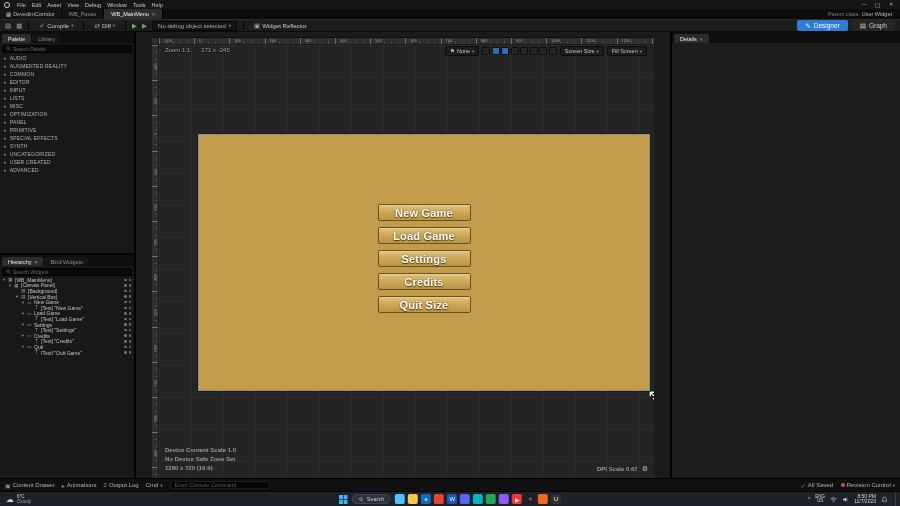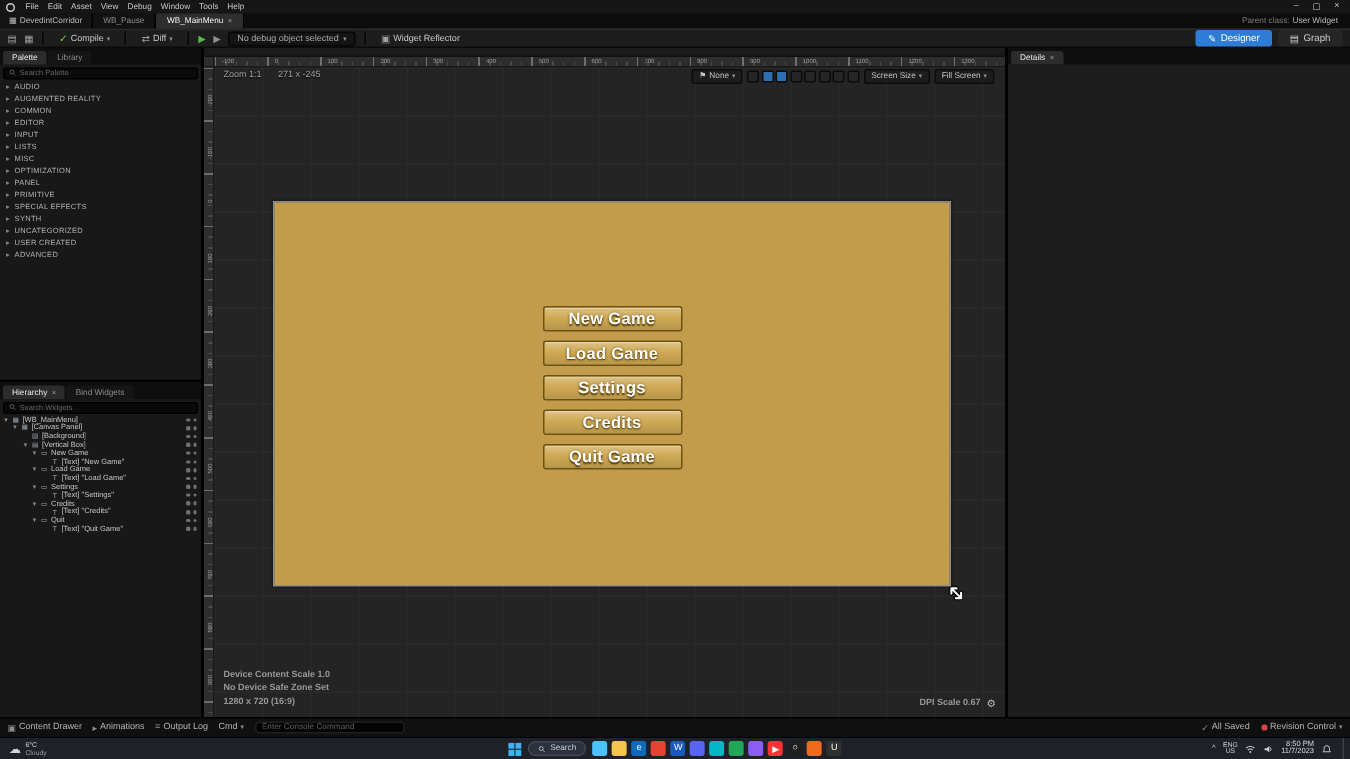--- a/index.html
+++ b/index.html
@@ -30,21 +30,21 @@
   .compile-check{color:#6fcf4f;font-weight:bold;font-size:7px;}
   .caret{font-size:4.5px;color:#8f8f8f;}
   .play{color:#58b94a;font-size:6.5px;}
   .play.gray{color:#8f8f8f;}
   .debug-drop{display:flex;align-items:center;gap:3px;padding:1px 5px;background:#141414;border:1px solid #060606;border-radius:2px;color:#a8a8a8;}
   .mode-btns{margin-left:auto;display:flex;gap:4px;align-items:center;}
   .designer-btn{display:flex;gap:3px;align-items:center;background:var(--accent,#2e7cd6);color:#fff;padding:1.5px 8px;border-radius:2px;font-size:6.5px;}
   .graph-btn{display:flex;gap:3px;align-items:center;background:#262626;color:#c9c9c9;padding:1.5px 8px;border-radius:2px;font-size:6.5px;}
 
   
-  .main{display:flex;height:446px;}
+  .main{display:flex;height:446px;gap:16px;}
   .left-col{width:136px;background:#181818;border-right:2px solid #000;display:flex;flex-direction:column;flex:none;}
   .panel{display:flex;flex-direction:column;}
   .palette-panel{height:223px;border-bottom:2px solid #000;}
   .hierarchy-panel{flex:1;}
   .panel-tabs{height:11px;background:#0e0e0e;display:flex;align-items:flex-end;padding-left:2px;gap:1px;}
   .ptab{font-size:5.5px;padding:1.5px 6px;border-radius:2px 2px 0 0;color:#8a8a8a;background:#151515;display:flex;align-items:center;gap:3px;white-space:nowrap;}
   .ptab.active{background:#2c2c2c;color:#e8e8e8;}
   .searchbox{margin:1.5px 2px;height:8px;background:#0a0a0a;border:1px solid #000;border-radius:2px;display:flex;align-items:center;gap:2px;padding:0 3px;color:#6a6a6a;}
   .searchbox input{flex:1;background:transparent;border:0;outline:0;color:#b5b5b5;font-size:5px;font-family:inherit;padding:0;min-width:0;}
   .searchbox input::placeholder{color:#646464;}
@@ -560,21 +560,21 @@
           </svg>
 
           <div class="menu-btn">New Game</div>
 
           <div class="menu-btn">Load Game</div>
 
           <div class="menu-btn">Settings</div>
 
           <div class="menu-btn">Credits</div>
 
-          <div class="menu-btn">Quit Game</div>
+          <div class="menu-btn">Quit Size</div>
         </div>
 
       <div class="canvas-info">
         <span style="display:block">Device Content Scale 1.0</span>
         <span style="display:block">No Device Safe Zone Set</span>
         <span style="display:block">1280 x 720 (16:9)</span>
       </div>
       <div class="dpi-row">
         <span>DPI Scale 0.67</span>
         <span class="gear">⚙</span>

